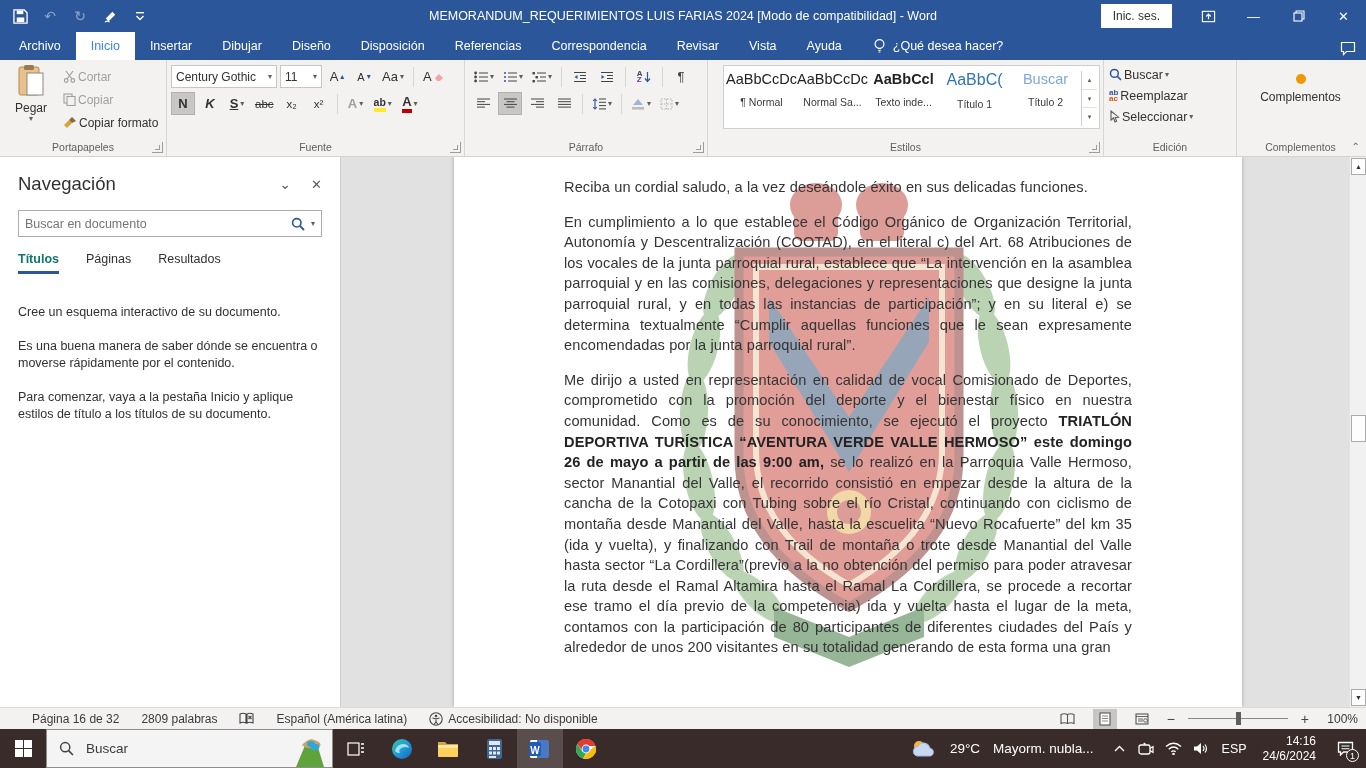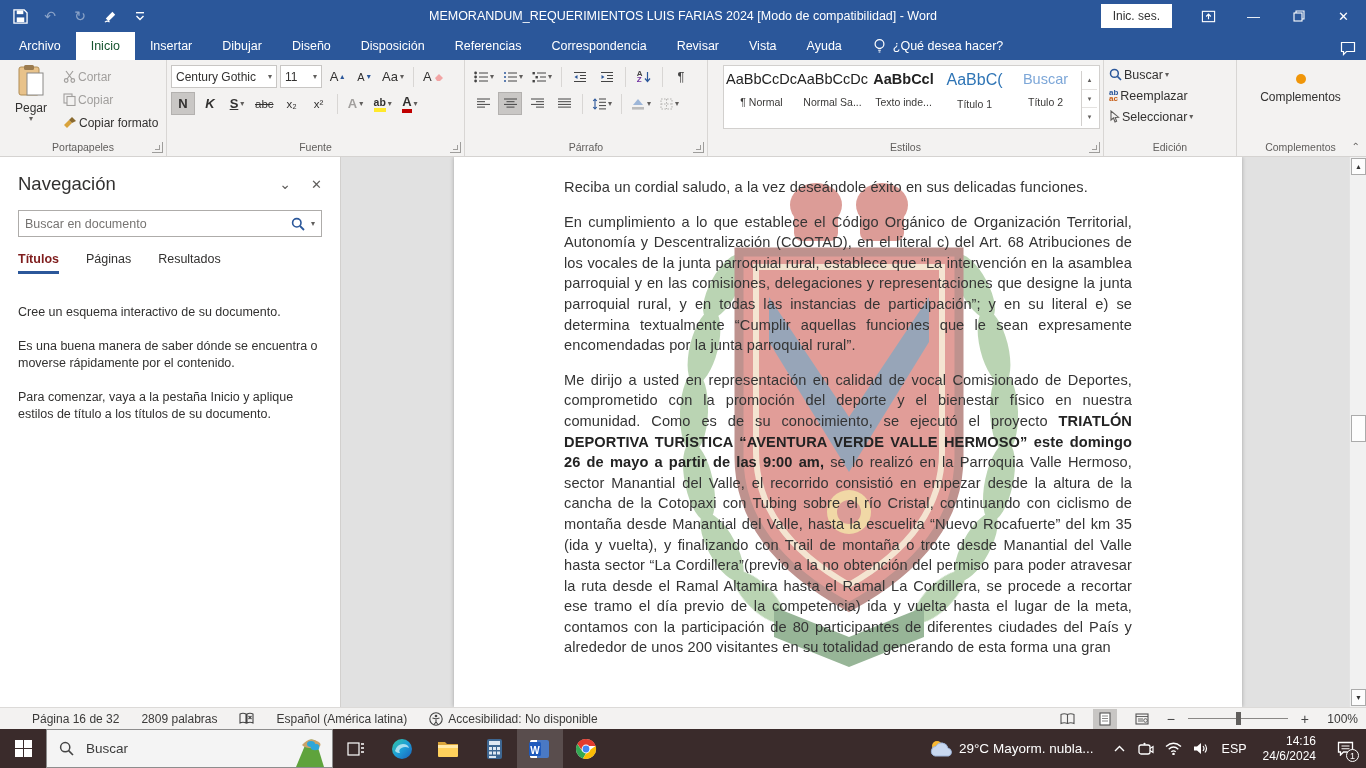--- a/index.html
+++ b/index.html
@@ -11,21 +11,21 @@
 .qat{display:flex;align-items:center;gap:14px;padding-left:12px}
 .qat .ic{width:16px;height:16px;display:flex;align-items:center;justify-content:center}
 .dim{opacity:.45}
 #title-text{position:absolute;left:50%;transform:translateX(-50%);font-size:12.5px;white-space:nowrap}
 .tb-right{position:absolute;right:0;top:0;height:32px;display:flex;align-items:center}
 .signin{background:#fff;color:#333;font-size:12px;padding:5px 12px;margin-right:14px;cursor:default}
 .winbtn{width:45px;height:32px;display:flex;align-items:center;justify-content:center;font-size:13px}
 
 #tabrow{position:absolute;top:32px;left:0;right:0;height:28px;background:#2b579a;display:flex;align-items:flex-end;padding-left:4px}
 .rtab{padding:0 15px;line-height:28px;color:#fff;font-size:12.5px;white-space:nowrap}
-.rtab.active{background:#fff;color:#14532d}
+.rtab.active{background:#fff;color:#3b82f6}
 .assistant{display:flex;align-items:center;gap:7px;color:#fff;margin-left:16px;line-height:28px;font-size:12.5px}
 #feedback-btn{position:absolute;right:10px;bottom:4px}
 
 #ribbon{position:absolute;top:60px;left:0;right:0;height:97px;background:#f3f2f1;border-bottom:1px solid #d5d3d1;display:flex}
 .grp{position:relative;border-right:1px solid #d8d6d4;padding:4px 2px 18px 2px}
 .grp-label{position:absolute;bottom:3px;left:0;right:0;text-align:center;font-size:10.5px;color:#605e5c}
 .launcher{position:absolute;right:3px;bottom:3px;width:11px;height:11px;border-right:1px solid #8a8886;border-bottom:1px solid #8a8886;opacity:.8}
 .launcher:after{content:"";position:absolute;right:2px;bottom:2px;width:4px;height:4px;border-right:1px solid #8a8886;border-bottom:1px solid #8a8886}
 .row{display:flex;align-items:center}
 .rbtn{height:23px;min-width:24px;display:flex;align-items:center;justify-content:center;font-size:13px;color:#323130;padding:0 3px;gap:2px}
@@ -59,21 +59,21 @@
 #main{position:absolute;top:157px;left:0;height:550px;right:0;background:#e1e1e1;display:flex}
 #navpane{width:341px;background:#fff;border-right:1px solid #d2d0ce;padding:16px 18px;flex:none}
 .np-head{display:flex;align-items:center}
 .np-title{font-size:18.5px;color:#323130;flex:1}
 .np-head .ic{color:#605e5c;margin-left:18px;font-size:13px}
 .np-search{margin-top:15px;height:27px;border:1px solid #aeacaa;display:flex;align-items:center;padding:0 6px;gap:6px}
 .np-search input{flex:1;border:none;outline:none;font-size:12.5px;color:#701a75}
 .np-search input::placeholder{color:#767472}
 .np-tabs{display:flex;gap:27px;margin-top:15px;font-size:12.5px}
 .np-tab{padding-bottom:5px;color:#323130}
-.np-tab.active{color:#7f1d1d;font-weight:bold;border-bottom:3px solid #2b579a}
+.np-tab.active{color:#0f766e;font-weight:bold;border-bottom:3px solid #2b579a}
 .np-p{font-size:12.5px;color:#323130;line-height:17px;margin-top:17px}
 #canvas{flex:1;position:relative;background:#e1e1e1;overflow:hidden}
 #page{position:absolute;left:113px;top:0;width:788px;height:100%;background:#fff;box-shadow:0 0 4px rgba(0,0,0,.28)}
 #doctext{position:absolute;left:110px;top:20px;width:568px;font-size:14.6px;line-height:20.6px;color:#343434;text-align:justify;z-index:1;letter-spacing:.1px}
 #doctext p{margin-bottom:14px}
 #doctext b{color:#232323}
 #watermark{position:absolute;left:190px;top:10px;opacity:.5;z-index:0}
 
 #vscroll{position:absolute;right:0;top:0;bottom:0;width:17px;background:#f1f1f1;border-left:1px solid #e3e3e3}
 .sbtn{position:absolute;left:1px;width:15px;height:17px;background:#fdfdfd;border:1px solid #ababab;display:flex;align-items:center;justify-content:center;font-size:7px;color:#333}
@@ -87,21 +87,21 @@
 .zoomtrack{width:100px;height:1px;background:#8a8886;position:relative}
 .zoomthumb{position:absolute;left:48px;top:-6px;width:5px;height:13px;background:#605e5c}
 .zsign{font-size:14px;color:#444}
 
 #taskbar{position:absolute;left:0;right:0;bottom:0;height:39px;background:#3a2b2b;display:flex;align-items:center;color:#fff}
 .tbtn{width:46px;height:39px;display:flex;align-items:center;justify-content:center;flex:none}
 .tbtn.on{background:rgba(255,255,255,.16)}
 #tb-search{width:287px;height:39px;background:#f4f4f4;border:1px solid #8d8d8d;display:flex;align-items:center;gap:12px;padding:0 12px;color:#3b3b3b;font-size:13.5px;position:relative;flex:none}
 #mascot{position:absolute;right:4px;bottom:0;width:36px;height:32px}
 .tray{margin-left:auto;display:flex;align-items:center}
-.weather{display:flex;align-items:center;gap:4px;padding:0 12px;font-size:13.5px;height:39px}
+.weather{display:flex;align-items:center;gap:13px;padding:0 12px;font-size:13.5px;height:39px}
 .trayic{width:27px;height:39px;display:flex;align-items:center;justify-content:center;flex:none}
 .lang{font-size:12.5px;padding:0 8px}
 .clock{font-size:12px;line-height:15px;text-align:right;padding:0 8px;white-space:nowrap}
 .notif{width:42px;height:39px;display:flex;align-items:center;justify-content:center;position:relative}
 .badge{position:absolute;right:7px;bottom:6px;width:13px;height:13px;border:1px solid #fff;border-radius:50%;font-size:9px;display:flex;align-items:center;justify-content:center;background:#3a2b2b}
 </style>
 </head>
 <body>
 
 <div id="titlebar">

